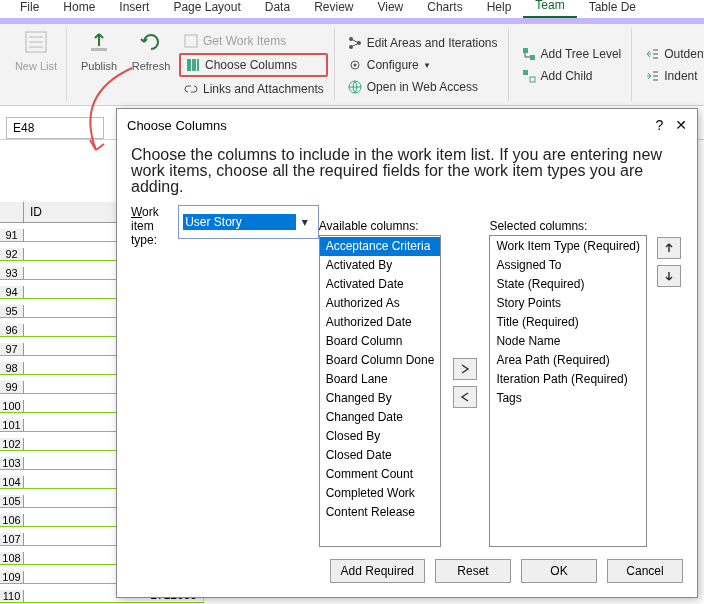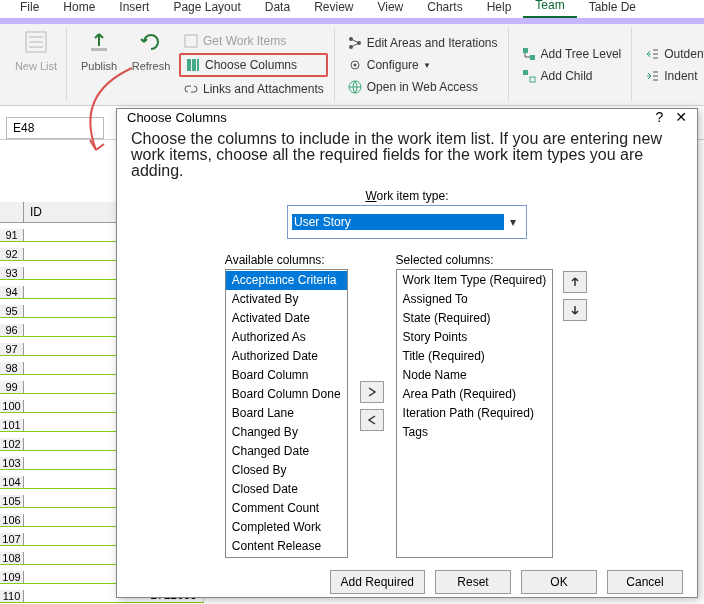--- a/index.html
+++ b/index.html
@@ -38,21 +38,21 @@
 
 .annotation-arrow { position: absolute; top: 64px; left: 60px; width: 80px; height: 100px; pointer-events: none; }
 
 
 .dialog { position: absolute; top: 108px; left: 116px; width: 582px; height: 490px; background: #fff; border: 1px solid #888; box-shadow: 2px 2px 8px rgba(0,0,0,0.25); display: flex; flex-direction: column; }
 .dlg-title { display: flex; align-items: center; height: 32px; padding: 0 10px; font-size: 13px; }
 .dlg-title .t { flex: 1; }
 .dlg-title .help { margin-right: 12px; cursor: pointer; font-size: 14px; }
 .dlg-title .close { cursor: pointer; font-size: 14px; }
 .dlg-desc { padding: 6px 14px 10px; font-size: 16px; line-height: 16px; color: #222; }
-.dlg-body { padding: 0 14px; flex: 1; display: flex; flex-direction: column; align-items: center; }
+.dlg-body { padding: 0 14px; flex: 1; display: flex; flex-direction: row; }
 .field-label { font-size: 12px; margin-bottom: 2px; }
 .field-label .ul { text-decoration: underline; }
 .combo { width: 240px; height: 22px; border: 1px solid #7a9acb; background: #fff; position: relative; display: flex; align-items: center; padding: 16px 4px; }
 .combo-text { flex: 1; background: #0078d7; color: #fff; padding: 1px 2px; font-size: 12px; }
 .combo-btn { width: 18px; text-align: center; color: #333; cursor: pointer; }
 .lists-row { display: flex; gap: 10px; margin-top: 14px; flex: 1; min-height: 0; }
 .list-col { flex: 1; display: flex; flex-direction: column; min-height: 0; }
 .list-label { font-size: 12px; margin-bottom: 2px; }
 .listbox { border: 1px solid #888; flex: 1; overflow: hidden; min-height: 0; background: #fff; }
 .listbox-inner { padding: 1px 0; }

